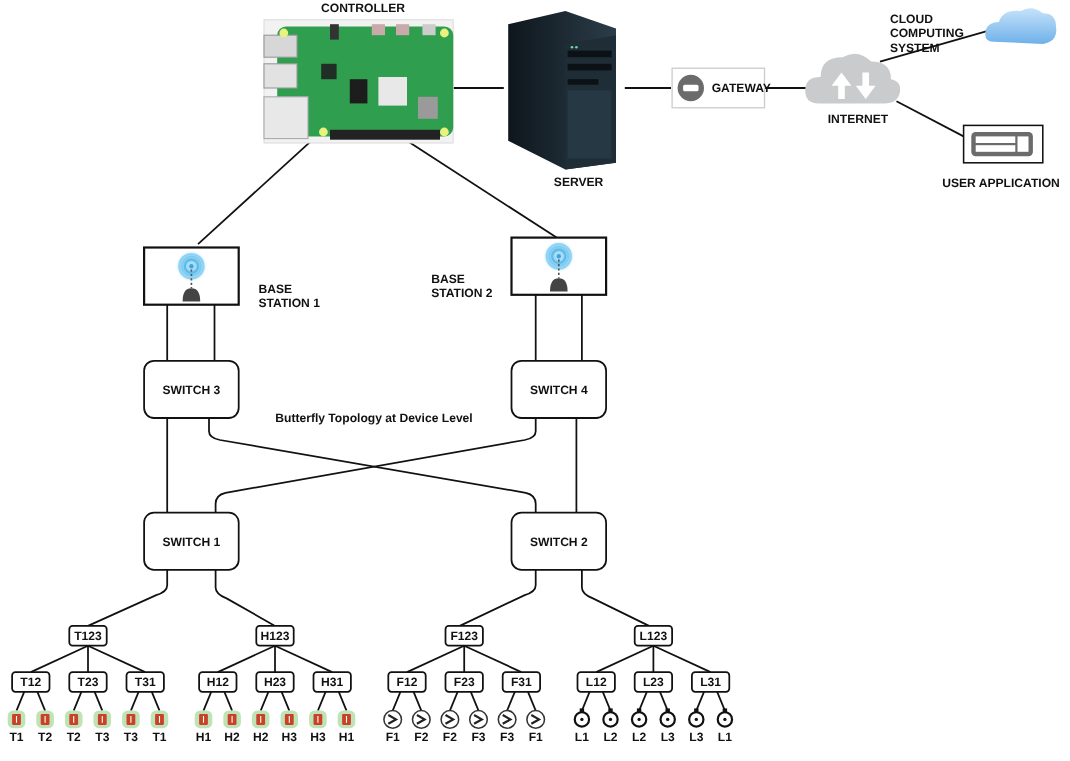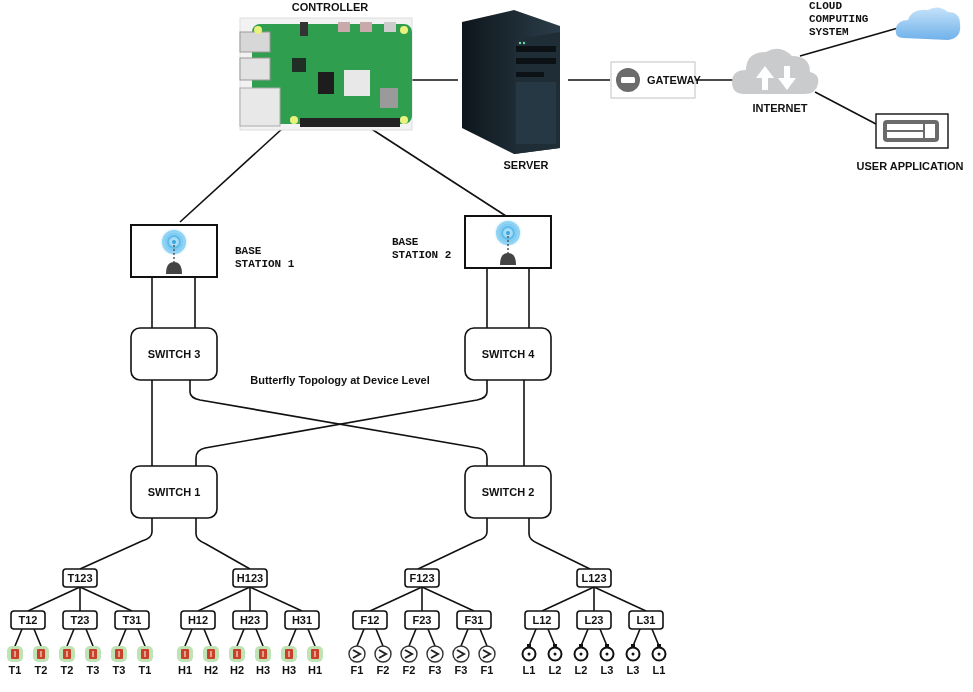--- a/index.html
+++ b/index.html
@@ -1,21 +1,21 @@
 <!DOCTYPE html>
 <html><head>
 <meta charset="utf-8">
 <style>
   html, body { margin: 0; padding: 0; background: #ffffff; }
   body { width: 973px; height: 692px; position: relative; overflow: hidden;
          font-family: "Liberation Sans", sans-serif; }
   #canvas { position: absolute; left: 0; top: 0; width: 973px; height: 692px; }
   svg text { font-family: "Liberation Sans", sans-serif; font-weight: bold; fill: #111; }
-  .lbl { position: absolute; font-family: Liberation Mono, monospace; font-weight: bold;
-         font-size: 11px; color: #111; line-height: 13px; white-space: pre; }
+  .lbl { position: absolute; font-family: Liberation Sans, sans-serif; font-weight: bold;
+         font-size: 11px; color: #111; line-height: 13px; white-space: pre; margin-top: 12px; }
 </style>
 </head>
 <body>
 
 <svg id="canvas" viewBox="0 0 973 692" xmlns="http://www.w3.org/2000/svg">
   <defs>
     <linearGradient id="cloudBlue" x1="0" y1="0" x2="0" y2="1">
       <stop offset="0" stop-color="#c5e2fa"></stop>
         <stop offset="1" stop-color="#6fb1ea"></stop>
     </linearGradient>

